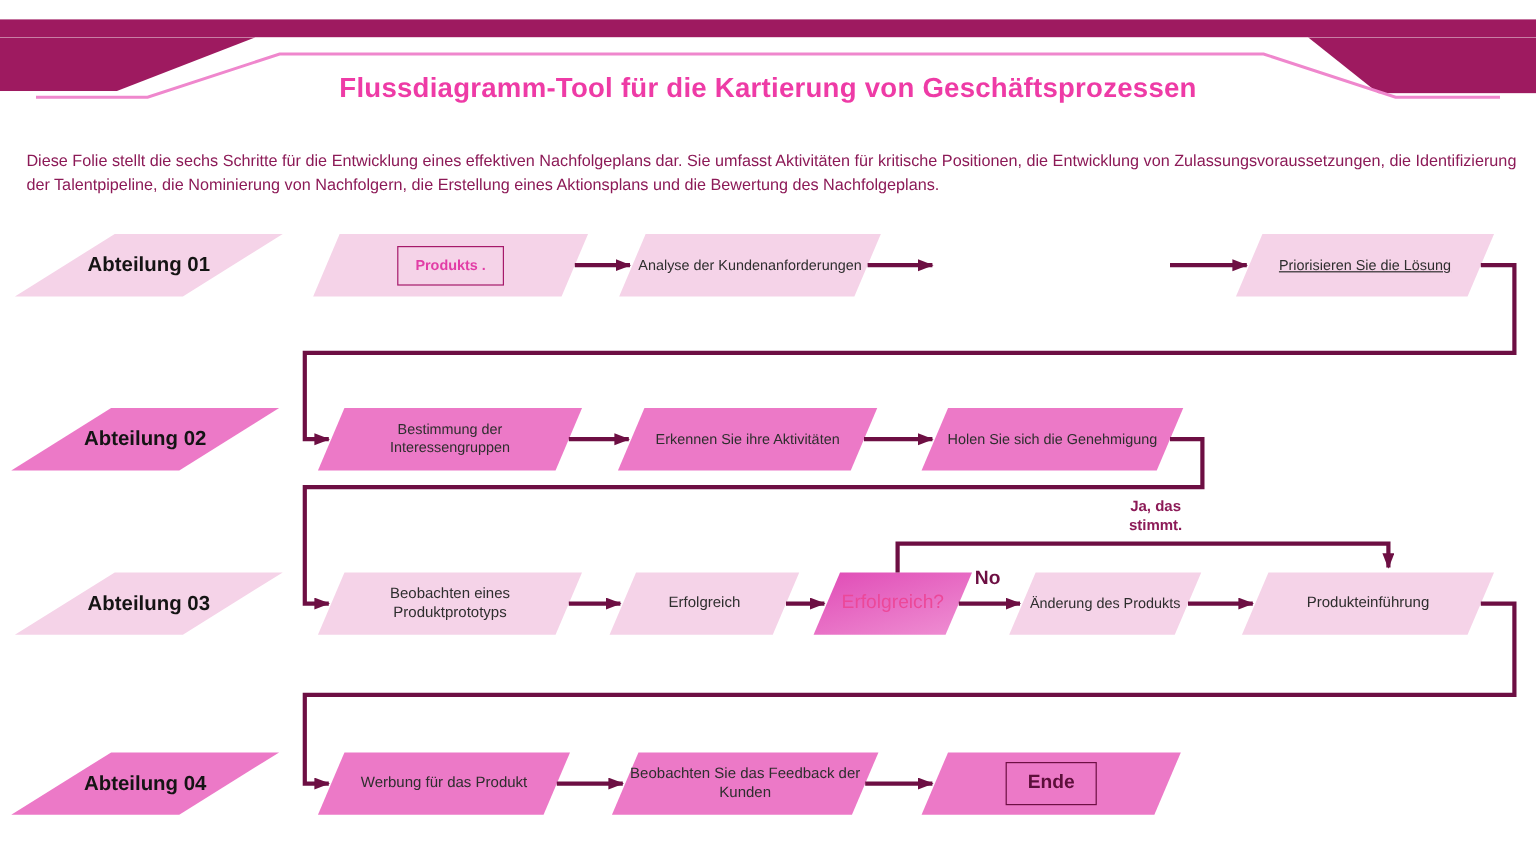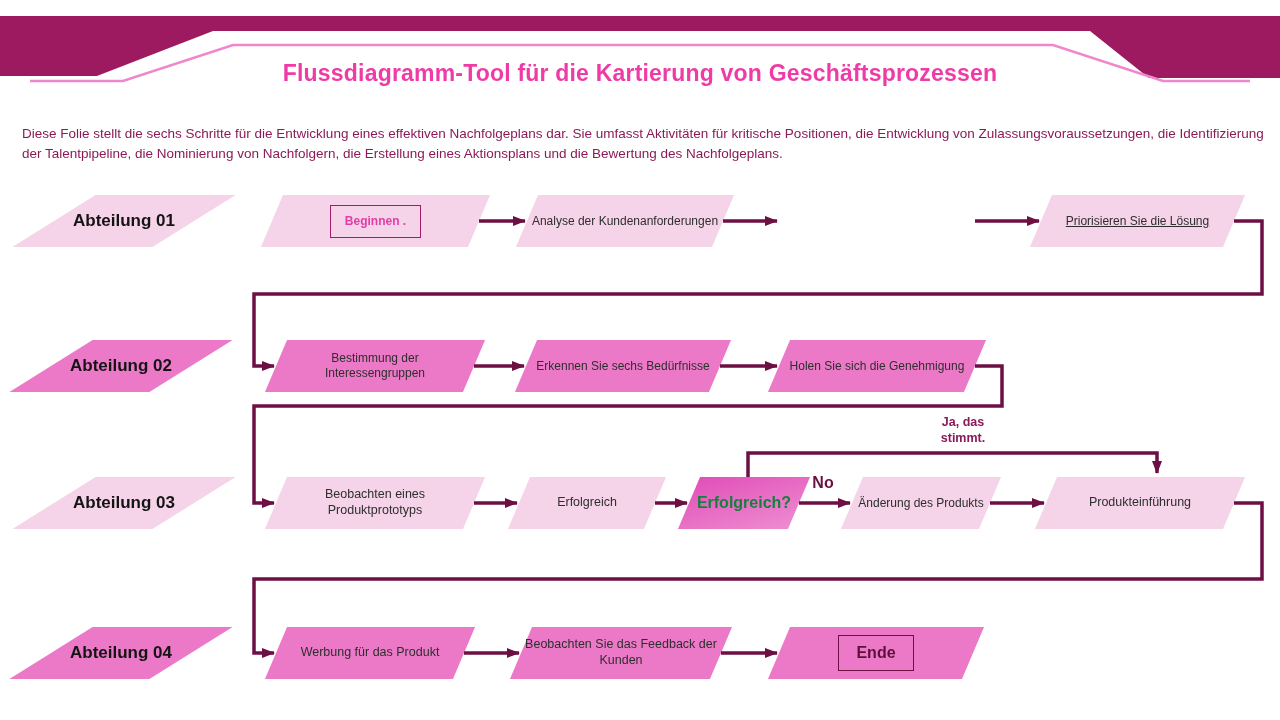--- a/index.html
+++ b/index.html
@@ -20,21 +20,21 @@
     color:#8c1a57;}
   
   .shape{position:absolute;height:52px;z-index:1;display:flex;align-items:center;justify-content:center;
     text-align:center;font-size:12px;line-height:1.25;color:#2e2e2e;padding:0 4px;box-sizing:border-box;}
   .shape::before{content:"";position:absolute;inset:0;z-index:-1;transform:skewX(-23deg);}
   .fill-light::before{background:#f5d3e8;}
   .fill-bright::before{background:#ec79c7;}
   .fill-decision::before{background:linear-gradient(160deg,#e150b8 0%,#ee8bd1 100%);}
   .lane-label{font-size:17px;font-weight:700;color:#141414;}
   .lane-label::before{transform:skewX(-58deg);}
-  .decision-text{font-size:16px;font-weight:700;color:#15803d;}
+  .decision-text{font-size:16px;font-weight:400;color:#ec4899;}
   .inner-box{border:1.5px solid #a6196a;padding:8px 14px;font-weight:700;}
   .start-text{color:#e23da6;font-size:12px;}
   .end-box{border:1.5px solid #6d0f43;color:#5c0f3a;font-size:16px;padding:7px 17px;}
   
   .branch{position:absolute;font-weight:700;color:#6d0f43;z-index:3;text-align:center;}
   .branch-no{left:799px;top:458px;width:48px;font-size:16px;}
   .branch-yes{left:913px;top:398px;width:100px;font-size:12.5px;line-height:1.3;color:#8c1a57;white-space:pre-line;}
   
   svg.overlay{position:absolute;left:0;top:0;z-index:2;pointer-events:none;}
 </style>
@@ -50,30 +50,30 @@
     <polyline points="30,65 123,65 233,29 1053,29 1163,65 1250,65" fill="none" stroke="#ef87cd" stroke-width="2.5"></polyline>
   </svg>
 
   <div class="slide-title">Flussdiagramm-Tool für die Kartierung von Geschäftsprozessen</div>
   <div class="desc">Diese Folie stellt die sechs Schritte für die Entwicklung eines effektiven Nachfolgeplans dar. Sie umfasst Aktivitäten für kritische Positionen, die Entwicklung von Zulassungsvoraussetzungen, die Identifizierung der Talentpipeline, die Nominierung von Nachfolgern, die Erstellung eines Aktionsplans und die Bewertung des Nachfolgeplans.</div>
 
   <div class="shape lane-label fill-light" style="left:54px;top:179px;width:140px;">
     <span>Abteilung 01</span>
   </div>
   <div class="shape fill-light" style="left:272px;top:179px;width:207px;">
-    <div class="inner-box start-text">Beginnen .</div>
+    <div class="inner-box start-text">Produkts .</div>
   </div>
   <div class="shape fill-light" style="left:527px;top:179px;width:196px;">Analyse der Kundenanforderungen</div>
   <div class="shape fill-light" style="left:1041px;top:179px;width:193px;text-decoration:underline;">Priorisieren Sie die Lösung</div>
 
   <div class="shape lane-label fill-bright" style="left:51px;top:324px;width:140px;">
     <span>Abteilung 02</span>
   </div>
   <div class="shape fill-bright" style="left:276px;top:324px;width:198px;">Bestimmung der Interessengruppen</div>
-  <div class="shape fill-bright" style="left:526px;top:324px;width:194px;">Erkennen Sie sechs Bedürfnisse</div>
+  <div class="shape fill-bright" style="left:526px;top:324px;width:194px;">Erkennen Sie ihre Aktivitäten</div>
   <div class="shape fill-bright" style="left:779px;top:324px;width:196px;">Holen Sie sich die Genehmigung</div>
 
   <div class="shape lane-label fill-light" style="left:54px;top:461px;width:140px;">
     <span>Abteilung 03</span>
   </div>
   <div class="shape fill-light" style="left:276px;top:461px;width:198px;font-size:12.5px;">Beobachten eines Produktprototyps</div>
   <div class="shape fill-light" style="left:519px;top:461px;width:136px;font-size:12.5px;">Erfolgreich</div>
   <div class="shape fill-decision decision-text" style="left:689px;top:461px;width:110px;">Erfolgreich?</div>
   <div class="shape fill-light" style="left:852px;top:461px;width:138px;">Änderung des Produkts</div>
   <div class="shape fill-light" style="left:1046px;top:461px;width:188px;font-size:12.5px;">Produkteinführung</div>

